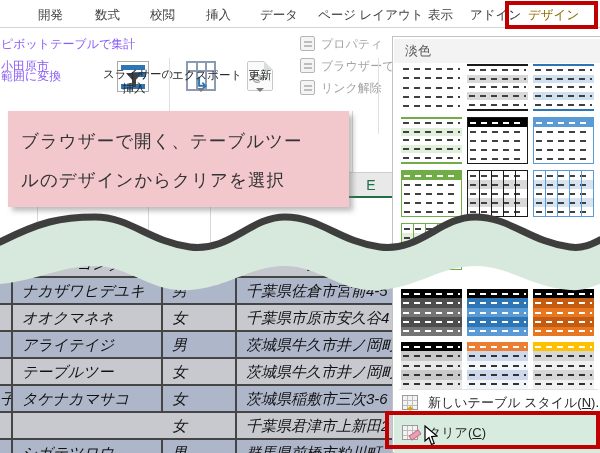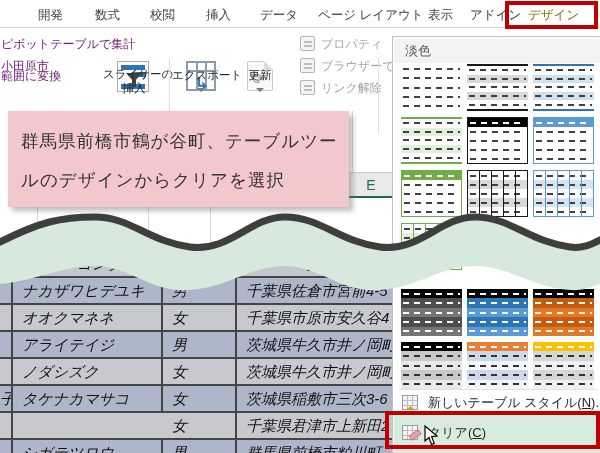--- a/index.html
+++ b/index.html
@@ -8,21 +8,21 @@
   #app { position:relative; width:600px; height:453px; background:#fff; overflow:hidden; }
 
   
   .tabbar { position:absolute; left:0; top:0; width:600px; height:28px; background:#fff; border-bottom:1px solid #d5d5d5; }
   .tab { position:absolute; top:7px; font-size:12.5px; color:#3f3f3f; white-space:nowrap; }
   .tab.design { color:#8f6c00; }
   .tab-redbox { position:absolute; left:505px; top:1px; width:93px; height:28px; border:4px solid #c00000; z-index:6; }
 
   
   .ribbon { position:absolute; left:0; top:28px; width:600px; height:83px; background:#fff; }
-  .rb-small { position:absolute; font-size:12px; color:#701a75; white-space:nowrap; }
+  .rb-small { position:absolute; font-size:12px; color:#8b5cf6; white-space:nowrap; }
   .rb-gray  { position:absolute; font-size:12px; color:#a3a3a3; white-space:nowrap; }
   .rb-big-label { position:absolute; font-size:11.5px; color:#262626; text-align:center; white-space:nowrap; line-height:14px; }
   .caret { position:absolute; width:0; height:0; border-left:4px solid transparent; border-right:4px solid transparent; border-top:4px solid #7a7a7a; }
   .vsep { position:absolute; width:1px; background:#e0e0e0; top:30px; height:76px; }
   .grp-label { position:absolute; top:97px; font-size:11px; color:#7f7f7f; text-align:center; white-space:nowrap; }
   .mini-ic { position:absolute; width:15px; height:15px; border:1px solid #b5b5b5; border-radius:2px; background:#f4f4f4; }
   .mini-ic::after{ content:""; position:absolute; left:3px; top:4px; width:8px; height:2px; background:#bdbdbd; box-shadow:0 4px 0 #bdbdbd; }
 
   
   .ic-slicer { position:absolute; left:117px; top:33px; width:32px; height:31px; border:1px solid #ababab; background:#fdfdfd; }
@@ -156,21 +156,21 @@
     <span class="grp-label" style="left:160px;width:160px">外部のテーブル データ</span>
   </div>
 
   <div class="gridv" style="left:352px;top:111px;height:61px"></div>
   <div class="colhdr">E</div>
   <div class="gridv" style="left:37px;top:207px;height:40px"></div>
   <div class="gridv" style="left:148px;top:207px;height:35px"></div>
   <div class="gridv" style="left:210px;top:207px;height:35px"></div>
 
   <div class="note">
-    <div>群馬県前橋市鶴が谷町、テーブルツー</div>
+    <div>ブラウザーで開く、テーブルツー</div>
     <div>ルのデザインからクリアを選択</div>
   </div>
 
   <div class="sheet-table" id="sheetTable">
       <div class="trow" style="top: 0px; background: rgb(196, 199, 205);">
         <div class="tcell tc0"></div>
         <div class="tcell tc1" style="padding-left: 62px;">ゴンタカ</div>
         <div class="tcell tc2"></div>
         <div class="tcell tc3" style="padding-left: 63px;">小田原市</div>
       </div>
@@ -187,21 +187,21 @@
         <div class="tcell tc3">千葉県市原市安久谷4</div>
       </div>
       <div class="trow" style="top: 81px; background: rgb(174, 182, 202);">
         <div class="tcell tc0"></div>
         <div class="tcell tc1">アライテイジ</div>
         <div class="tcell tc2">男</div>
         <div class="tcell tc3">茨城県牛久市井ノ岡町</div>
       </div>
       <div class="trow" style="top: 108px; background: rgb(199, 201, 207);">
         <div class="tcell tc0"></div>
-        <div class="tcell tc1">ノダシズク</div>
+        <div class="tcell tc1">テーブルツー</div>
         <div class="tcell tc2">女</div>
         <div class="tcell tc3">茨城県牛久市井ノ岡町</div>
       </div>
       <div class="trow" style="top: 135px; background: rgb(174, 182, 202);">
         <div class="tcell tc0">子</div>
         <div class="tcell tc1">タケナカマサコ</div>
         <div class="tcell tc2">女</div>
         <div class="tcell tc3">茨城県稲敷市三次3-6</div>
       </div>
       <div class="trow" style="top: 162px; background: rgb(199, 201, 207);">

